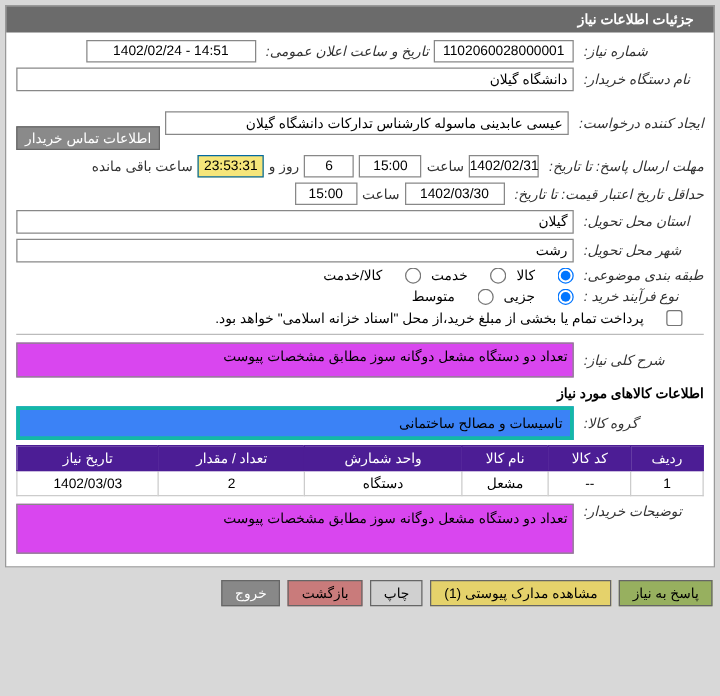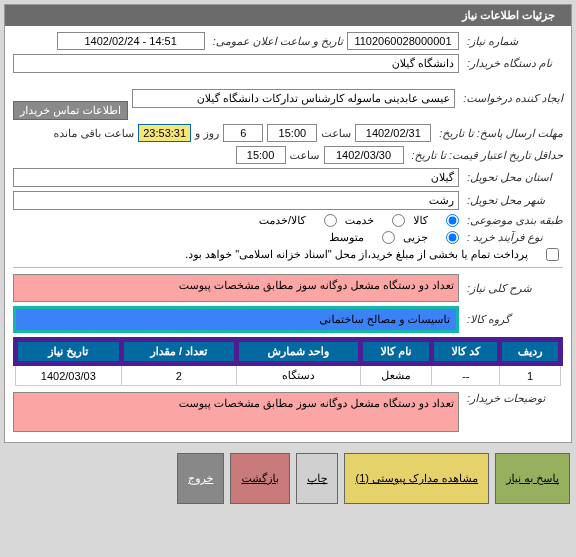--- a/index.html
+++ b/index.html
@@ -8,64 +8,64 @@
 .panel-header { background: #6b6b6b; color: #fff; padding: 4px 16px; font-weight: bold; }
 .panel-body { padding: 6px 8px; }
 .row { display: flex; align-items: center; margin-bottom: 4px; gap: 4px; flex-wrap: wrap; }
 .lbl { color: #333; min-width: 100px; text-align: left; padding-left: 4px; white-space: nowrap; font-style: italic; }
 .fld { background: #fff; border: 1px solid #888; padding: 2px 4px; min-height: 18px; display: inline-flex; align-items: center; justify-content: center; direction: ltr; }
 .fld-wide { flex: 1; min-width: 120px; justify-content: flex-start; direction: rtl; }
 .btn-contact { background: #8a8a8a; color: #fff; border: 1px solid #666; padding: 2px 6px; cursor: pointer; margin-top: 24px; }
 .yellow { background: #f5e67a; border: 1px solid #0369a1; padding: 2px 4px; direction: ltr; }
 .radio-grp, .chk-grp { display: flex; gap: 8px; align-items: center; }
 .radio-grp label, .chk-grp label { display: flex; align-items: center; gap: 18px; }
-.desc-box { width: 100%; min-height: 28px; background: #fca5a5; border: 1px solid #888; padding: 4px; }
+.desc-box { width: 100%; min-height: 28px; background: #d946ef; border: 1px solid #888; padding: 4px; }
 .section-break { border-top: 1px solid #bbb; margin: 6px 0; }
 table { width: 100%; border-collapse: collapse; margin-top: 4px; }
-th { background: #0369a1; color: #fff; padding: 3px; border: 5px solid #4c1d95; font-weight: bold; }
+th { background: #4c1d95; color: #fff; padding: 3px; border: 1px solid #4c1d95; font-weight: normal; }
 td { background: #fff; padding: 3px; border: 1px solid #ccc; text-align: center; }
 .footer { display: flex; gap: 6px; padding: 6px; justify-content: flex-start; }
-.btn { border: 1px solid #666; padding: 18px 10px; cursor: pointer; background: #eee; text-decoration: underline; }
+.btn { border: 1px solid #666; padding: 3px 10px; cursor: pointer; background: #eee; }
 .btn-green { background: #97b05f; color: #000; }
 .btn-yellow { background: #e5d26b; color: #000; }
 .btn-gray { background: #d0d0d0; }
 .btn-red { background: #c97b7b; }
 .btn-dark { background: #888; color: #fff; }
 .group-field { background: #3b82f6; border: 3px solid #14b8a6; padding: 4px 6px; flex: 1; }
 .small-lbl { color: #333; white-space: nowrap; }
 input[type=radio], input[type=checkbox] { margin: 0; }
 </style>
 </head>
 <body>
 
 <div class="panel">
   <div class="panel-header">جزئیات اطلاعات نیاز</div>
   <div class="panel-body">
 
     <div class="row">
       <span class="lbl">شماره نیاز:</span>
       <span class="fld" style="width:112px">1102060028000001</span>
       <span class="lbl" style="min-width:auto">تاریخ و ساعت اعلان عمومی:</span>
-      <span class="fld" style="width:148px">1402/02/24 - 14:51</span>
+      <span class="fld" style="width:136px">1402/02/24 - 14:51</span>
     </div>
 
     <div class="row">
       <span class="lbl">نام دستگاه خریدار:</span>
       <span class="fld fld-wide">دانشگاه گیلان</span>
     </div>
 
     <div class="row">
       <span class="lbl">ایجاد کننده درخواست:</span>
       <span class="fld fld-wide">عیسی عابدینی ماسوله کارشناس تدارکات دانشگاه گیلان</span>
       <button class="btn-contact">اطلاعات تماس خریدار</button>
     </div>
 
     <div class="row">
       <span class="lbl">مهلت ارسال پاسخ: تا تاریخ:</span>
-      <span class="fld" style="width:76px">1402/02/31</span>
+      <span class="fld" style="width:56px">1402/02/31</span>
       <span class="small-lbl">ساعت</span>
       <span class="fld" style="width:50px">15:00</span>
       <span class="fld" style="width:40px">6</span>
       <span class="small-lbl">روز و</span>
       <span class="yellow">23:53:31</span>
       <span class="small-lbl">ساعت باقی مانده</span>
     </div>
 
     <div class="row">
       <span class="lbl">حداقل تاریخ اعتبار قیمت: تا تاریخ:</span>
@@ -107,35 +107,38 @@
       <div class="radio-grp">
         <label>
             <input type="radio" name="proc" checked="" style="">
             <span>جزیی</span>
           </label>
         <label>
             <input type="radio" name="proc" style="">
             <span>متوسط</span>
           </label>
       </div>
-      <div class="chk-grp" style="margin-right:4px">
+      <div class="chk-grp" style="margin-right:17px">
         <label>
             <input type="checkbox" style="">
             <span>پرداخت تمام یا بخشی از مبلغ خرید،از محل "اسناد خزانه اسلامی" خواهد بود.</span>
           </label>
       </div>
     </div>
 
     <div class="section-break"></div>
 
     <div class="row">
       <span class="lbl">شرح کلی نیاز:</span>
       <div class="desc-box" style="flex:1">تعداد دو دستگاه مشعل دوگانه سوز مطابق مشخصات پیوست</div>
     </div>
 
+    <div class="row" style="margin-top:6px">
+      <span style="font-weight:bold">اطلاعات کالاهای مورد نیاز</span>
+    </div>
 
     <div class="row">
       <span class="lbl">گروه کالا:</span>
       <span class="group-field">تاسیسات و مصالح ساختمانی</span>
     </div>
 
     <table>
       <thead>
         <tr>
           <th>ردیف</th>

